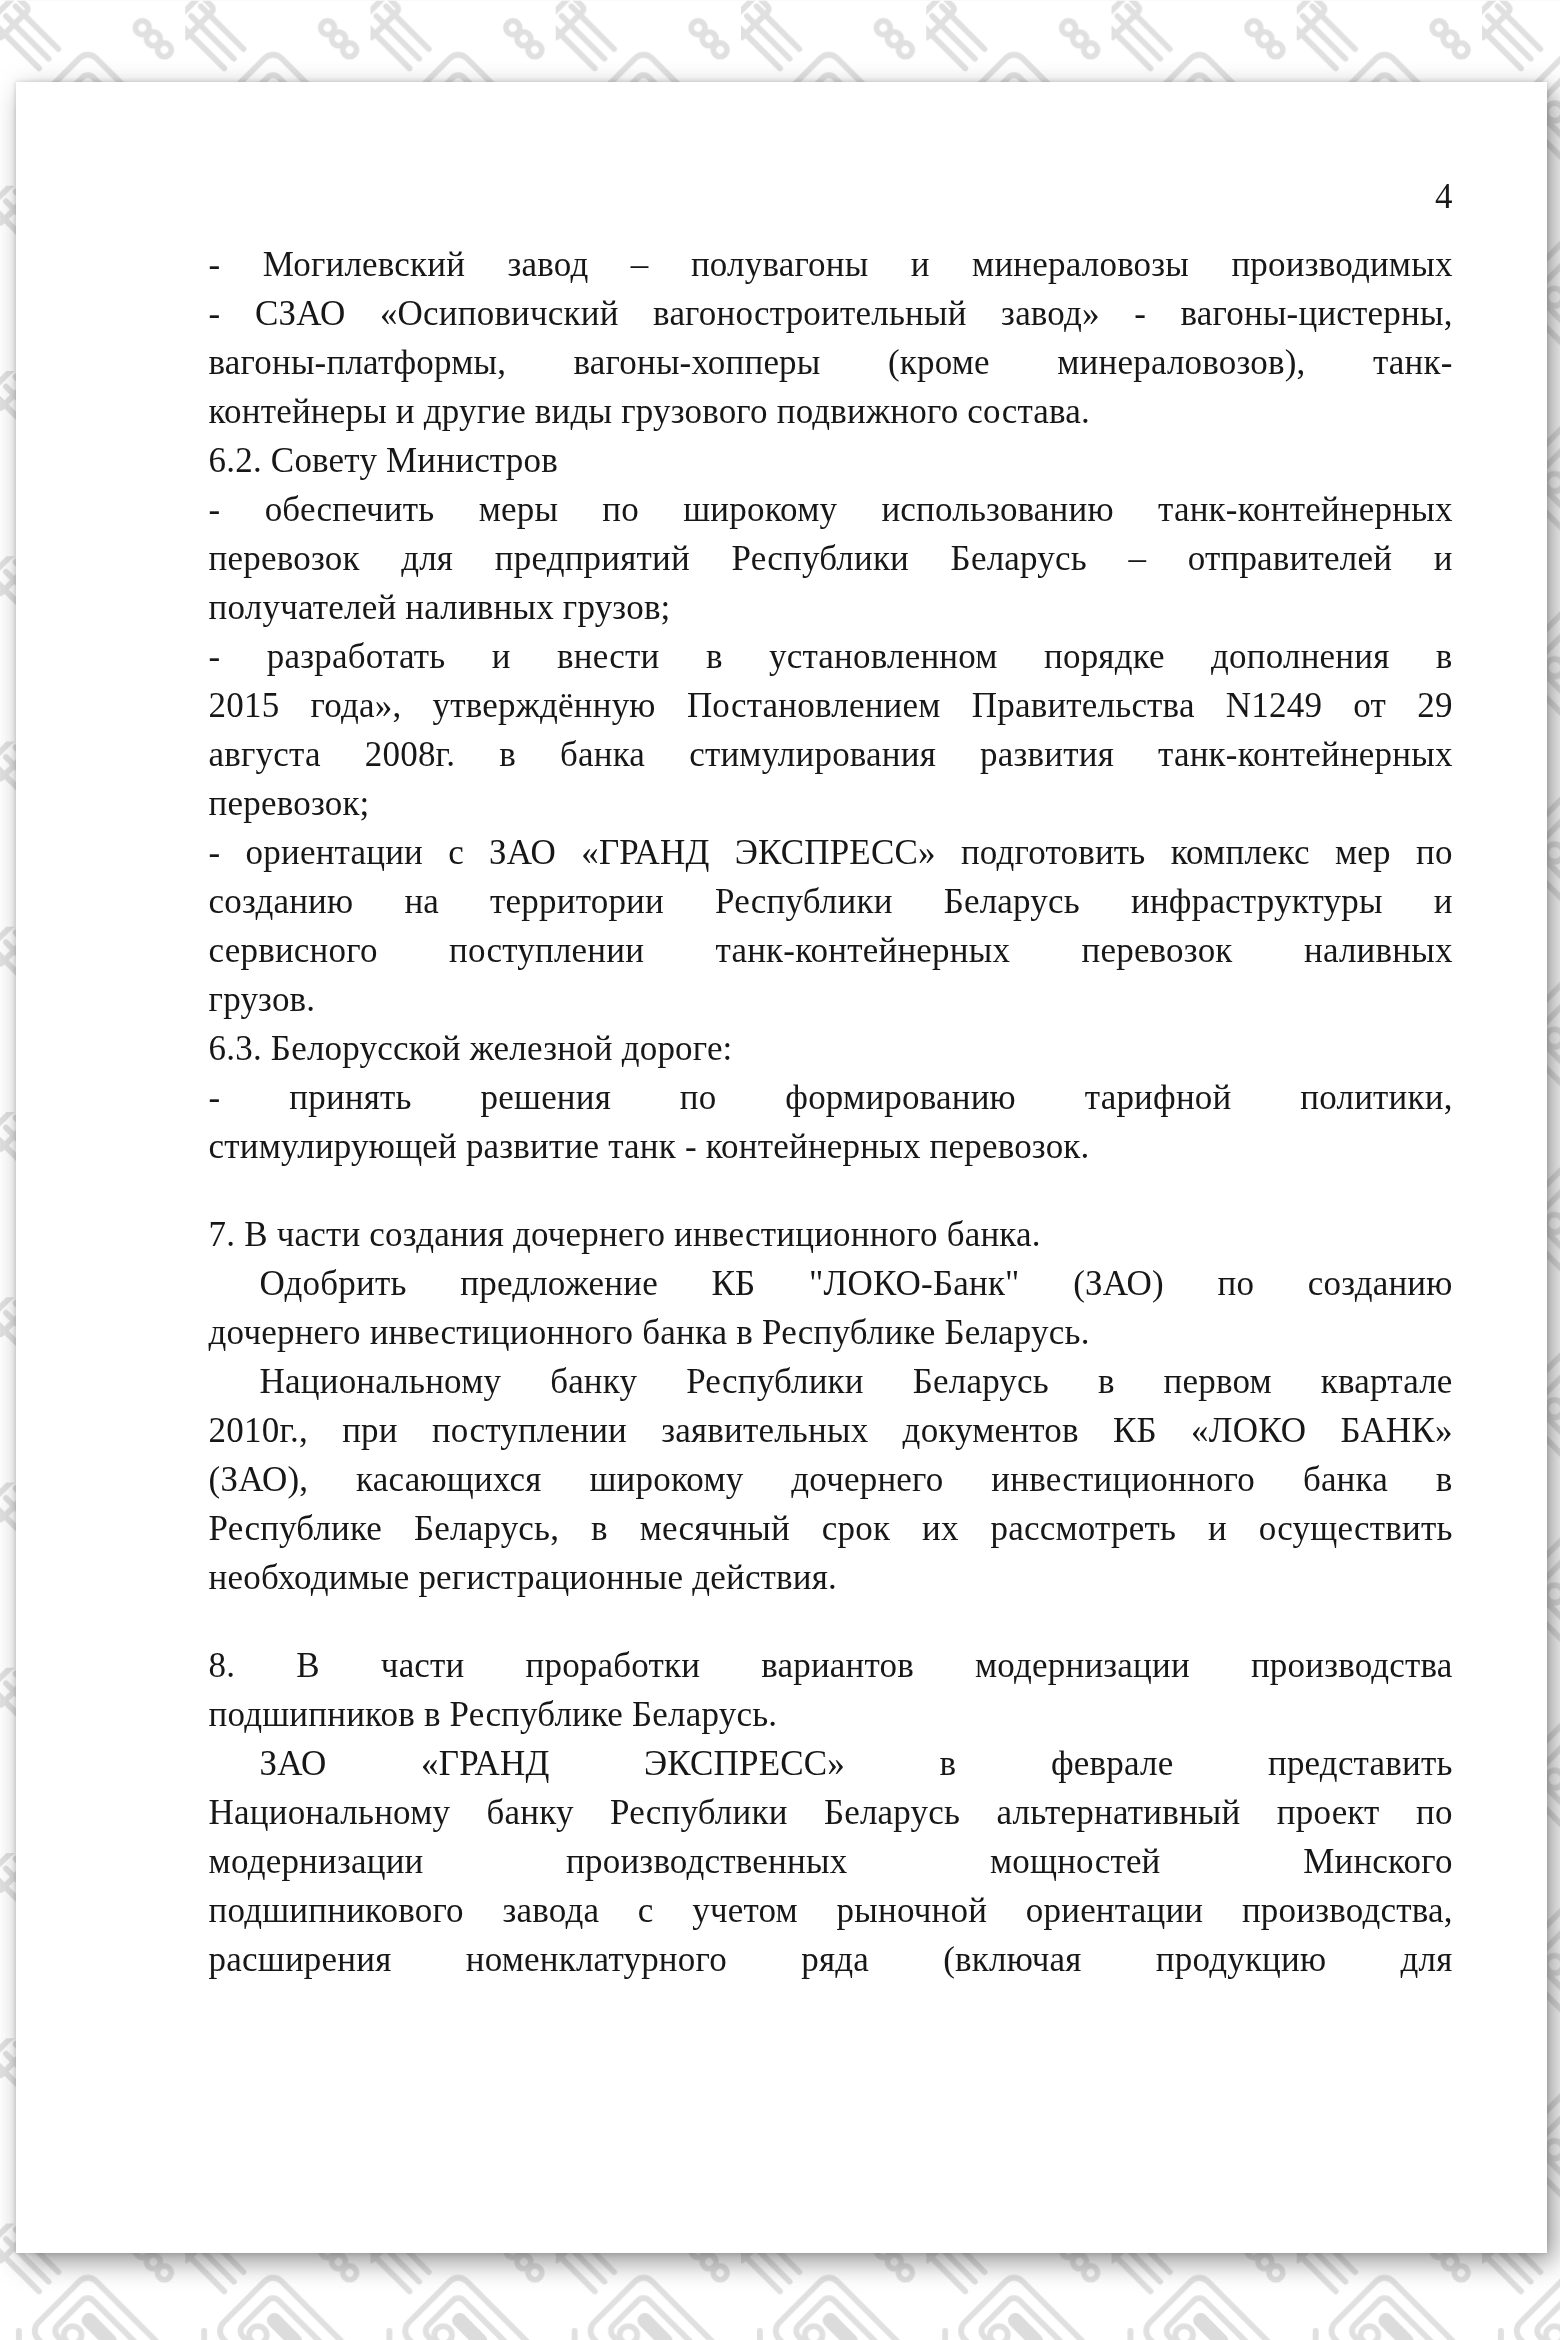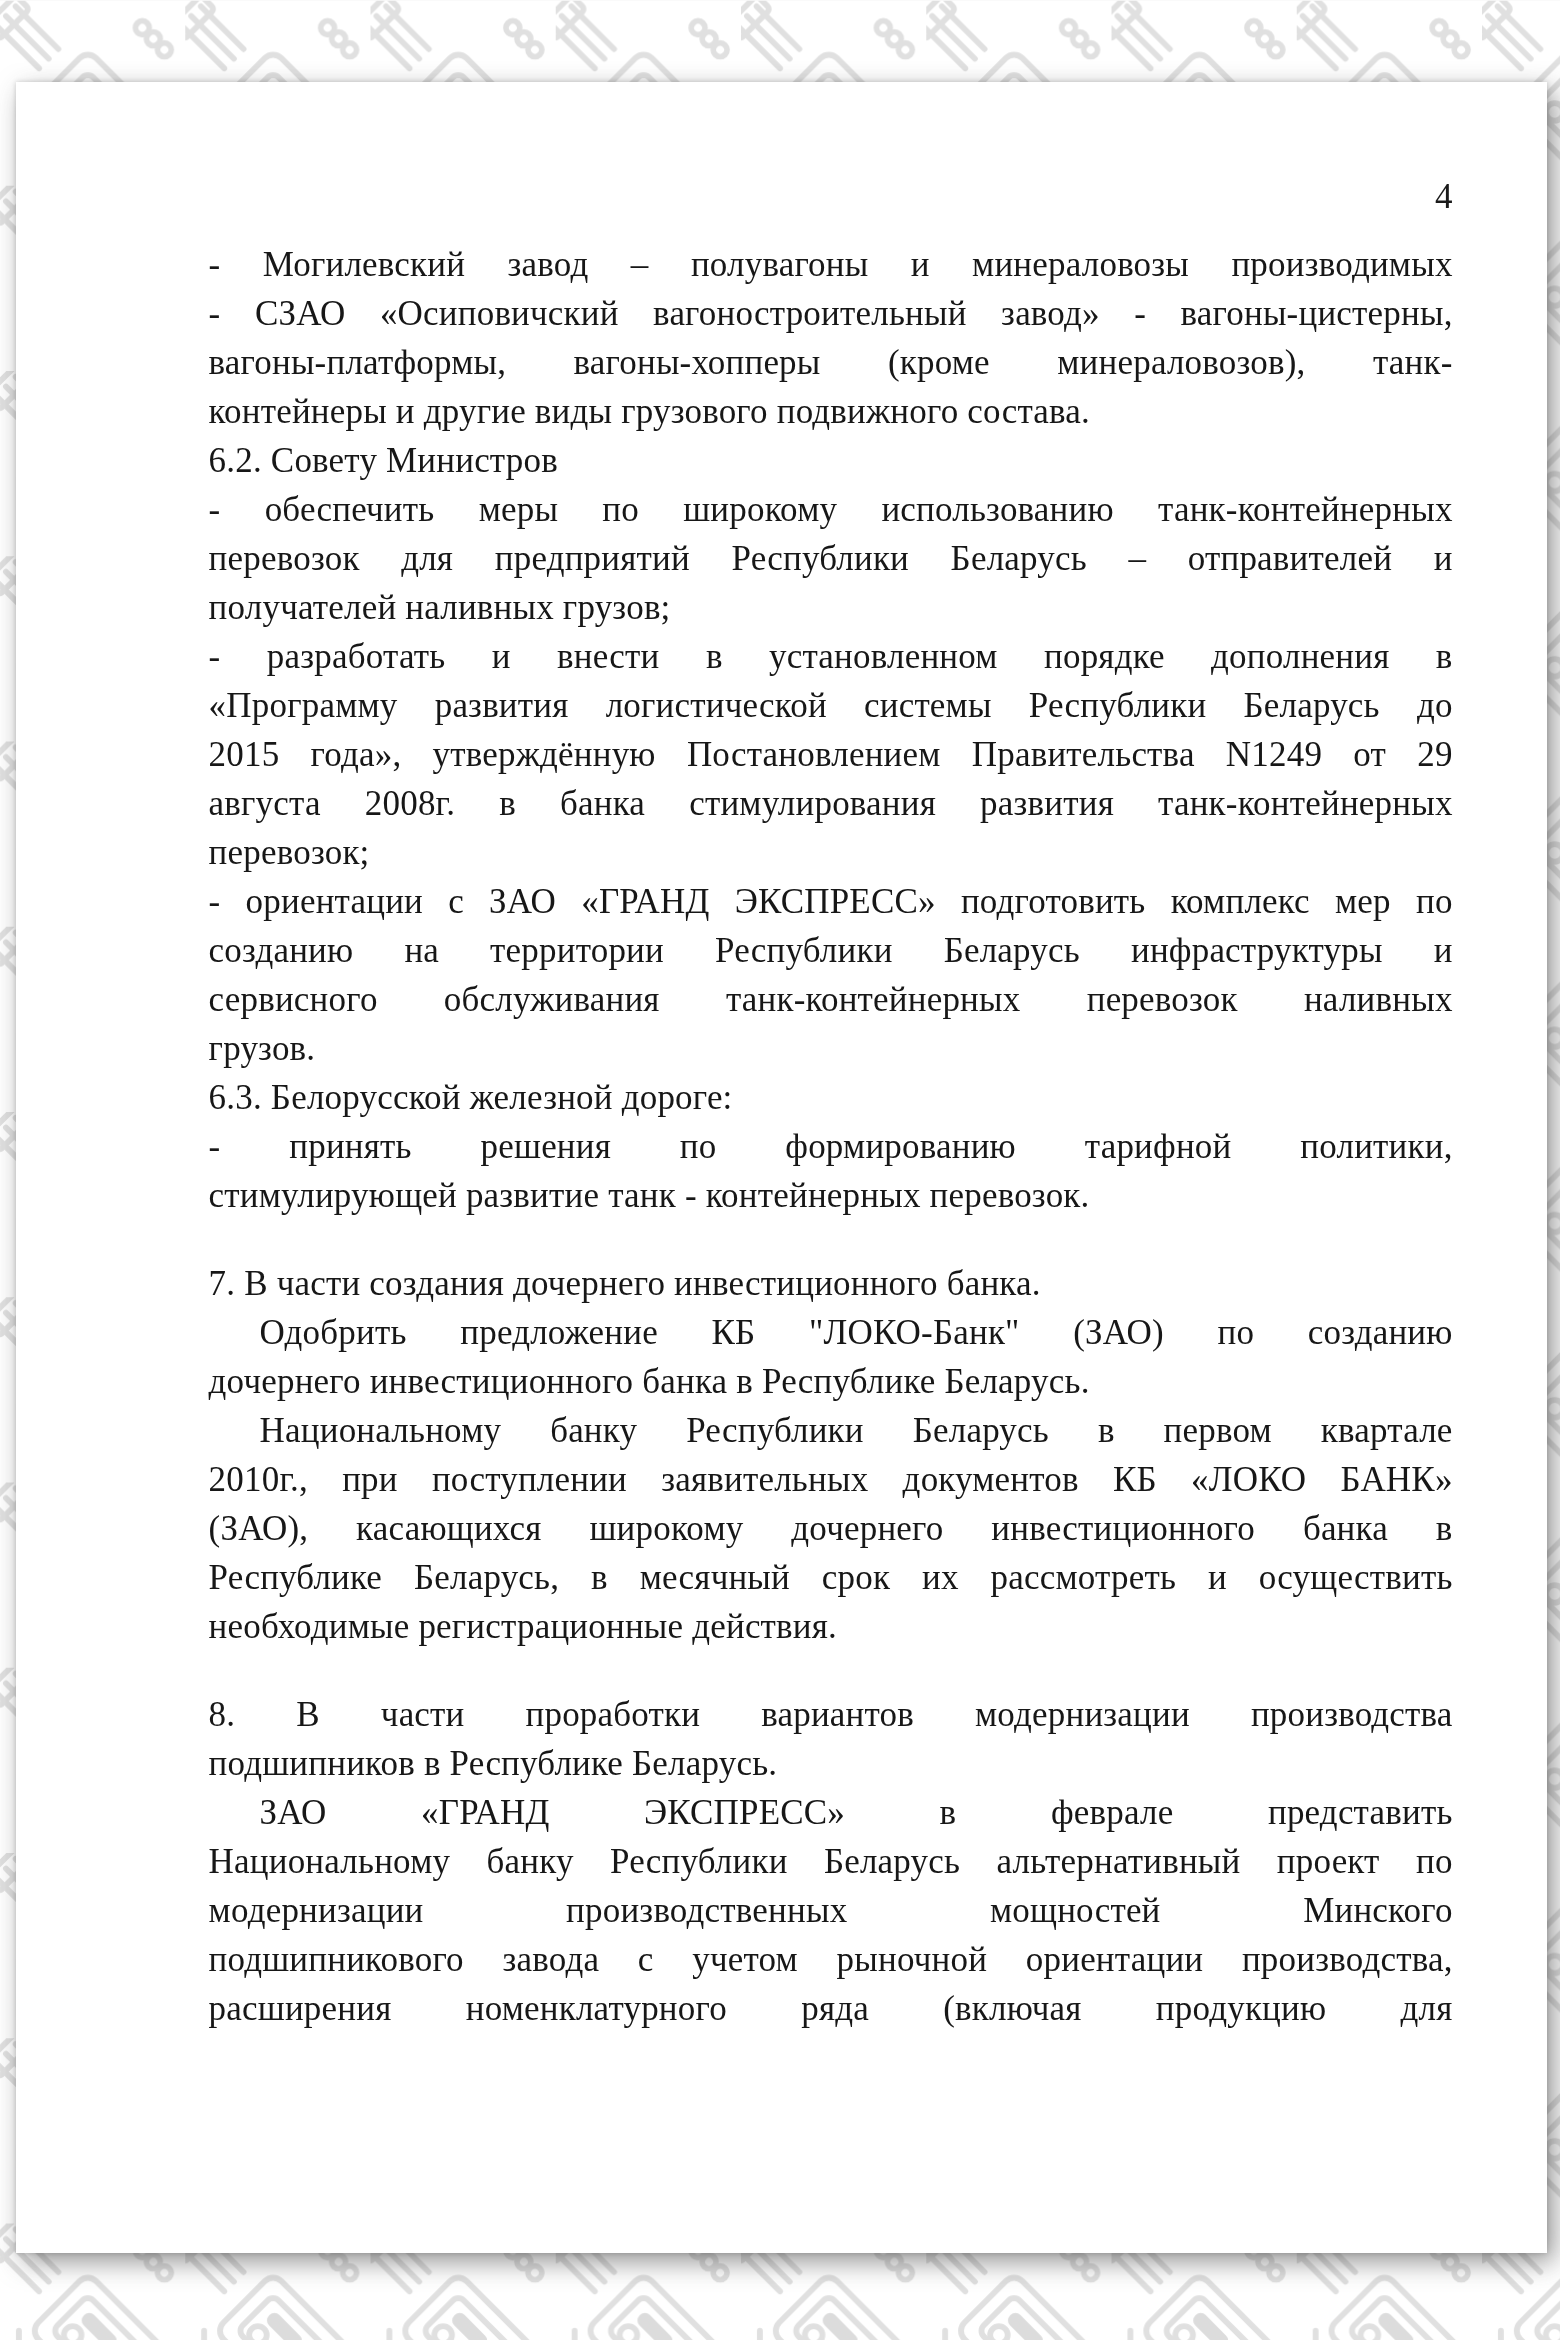--- a/index.html
+++ b/index.html
@@ -73,27 +73,26 @@
     <div class="content">
       <div class="ln j">- Могилевский завод – полувагоны и минераловозы производимых</div>
       <div class="ln j">- СЗАО «Осиповичский вагоностроительный завод» - вагоны-цистерны,</div>
       <div class="ln j">вагоны-платформы, вагоны-хопперы (кроме минераловозов), танк-</div>
       <div class="ln">контейнеры и другие виды грузового подвижного состава.</div>
       <div class="ln">6.2. Совету Министров</div>
       <div class="ln j">- обеспечить меры по широкому использованию танк-контейнерных</div>
       <div class="ln j">перевозок для предприятий Республики Беларусь – отправителей и</div>
       <div class="ln">получателей наливных грузов;</div>
       <div class="ln j">- разработать и внести в установленном порядке дополнения в</div>
-      <div class="ln j">«Программу развития логистической системы Республики Беларусь до</div>
       <div class="ln j">2015 года», утверждённую Постановлением Правительства N1249 от 29</div>
       <div class="ln j">августа 2008г. в банка стимулирования развития танк-контейнерных</div>
       <div class="ln">перевозок;</div>
       <div class="ln j">- ориентации с ЗАО «ГРАНД ЭКСПРЕСС» подготовить комплекс мер по</div>
       <div class="ln j">созданию на территории Республики Беларусь инфраструктуры и</div>
-      <div class="ln j">сервисного обслуживания танк-контейнерных перевозок наливных</div>
+      <div class="ln j">сервисного поступлении танк-контейнерных перевозок наливных</div>
       <div class="ln">грузов.</div>
       <div class="ln">6.3. Белорусской железной дороге:</div>
       <div class="ln j">- принять решения по формированию тарифной политики,</div>
       <div class="ln">стимулирующей развитие танк - контейнерных перевозок.</div>
       <div class="ln b gap">7. В части создания дочернего инвестиционного банка.</div>
       <div class="ln ind j">Одобрить предложение КБ "ЛОКО-Банк" (ЗАО) по созданию</div>
       <div class="ln">дочернего инвестиционного банка в Республике Беларусь.</div>
       <div class="ln ind j">Национальному банку Республики Беларусь в первом квартале</div>
       <div class="ln j">2010г., при поступлении заявительных документов КБ «ЛОКО БАНК»</div>
       <div class="ln j">(ЗАО), касающихся широкому дочернего инвестиционного банка в</div>

